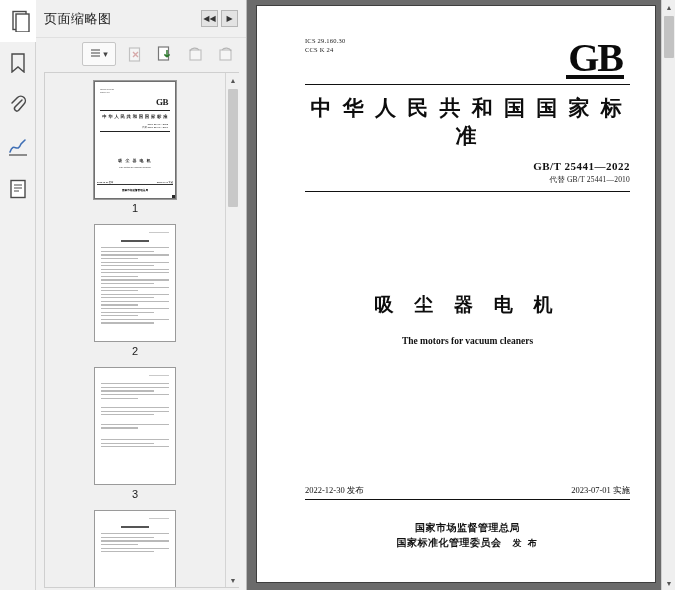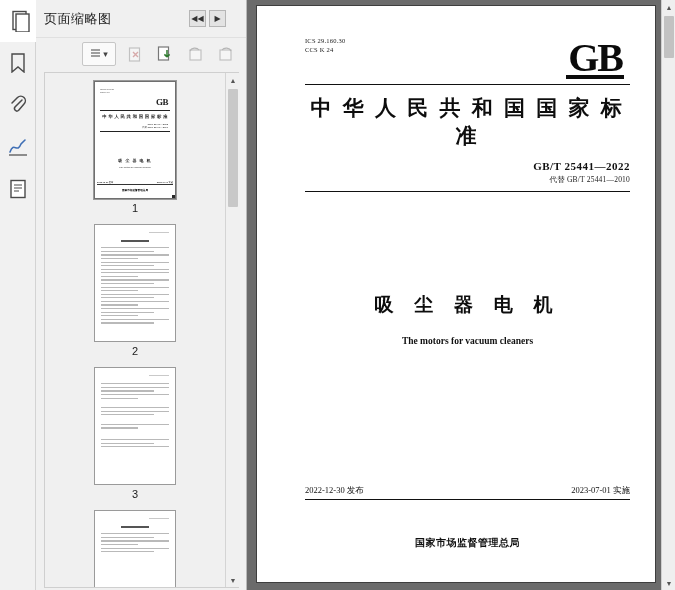--- a/index.html
+++ b/index.html
@@ -48,21 +48,21 @@
     height: 590px;
     background: #f0f0f0;
     box-sizing: border-box;
     border-right: 1px solid #b9b9b9;
   }
   .thumb-header {
     height: 38px;
     background: #f0f0f0;
     display: flex;
     align-items: center;
-    padding: 0 20px 0 8px;
+    padding: 0 8px 0 8px;
     box-sizing: border-box;
     border-bottom: 1px solid #e0e0e0;
   }
   .thumb-title {
     font-size: 13px;
     color: #1b1b1b;
     flex: 1;
     letter-spacing: 0.5px;
   }
   .navbtn {
@@ -576,20 +576,24 @@
         <div class="doc-title">吸 尘 器 电 机</div>
         <div class="doc-title-en">The motors for vacuum cleaners</div>
 
         <div class="pub-row">
           <span>2022-12-30 发布</span>
           <span>2023-07-01 实施</span>
         </div>
 
         <div class="issuer">
           <div>国家市场监督管理总局</div>
+          <div>
+            <span>国家标准化管理委员会</span>
+            <span class="fabu" style="margin-left:8px;">发 布</span>
+          </div>
         </div>
 
       </div>
     </div>
 
     <div class="doc-vscroll">
       <div class="arrow">▲</div>
       <div class="thumbbar" style="top:16px;height:42px;"></div>
       <div class="arrow bottom">▼</div>
     </div>

